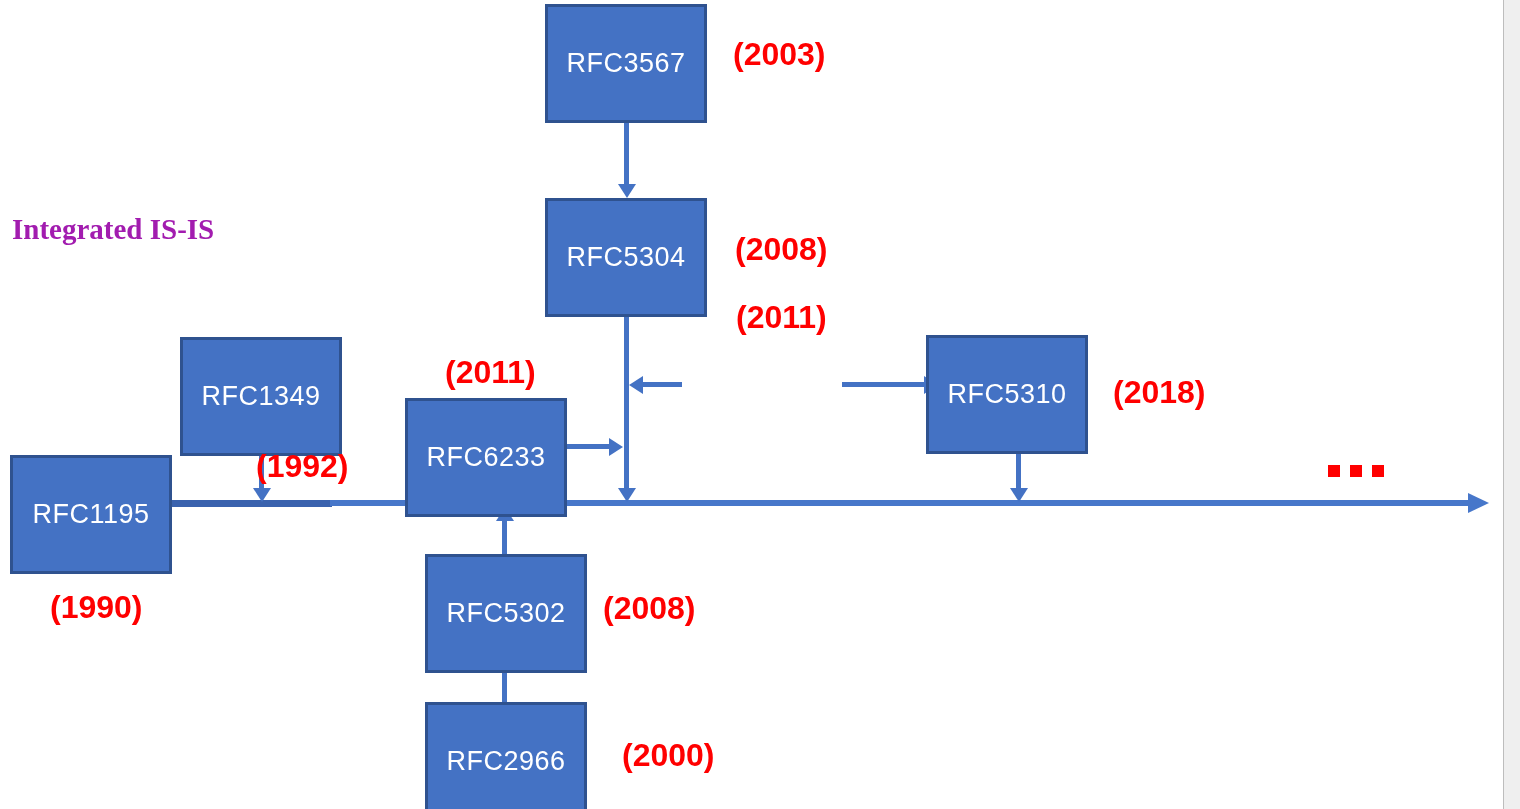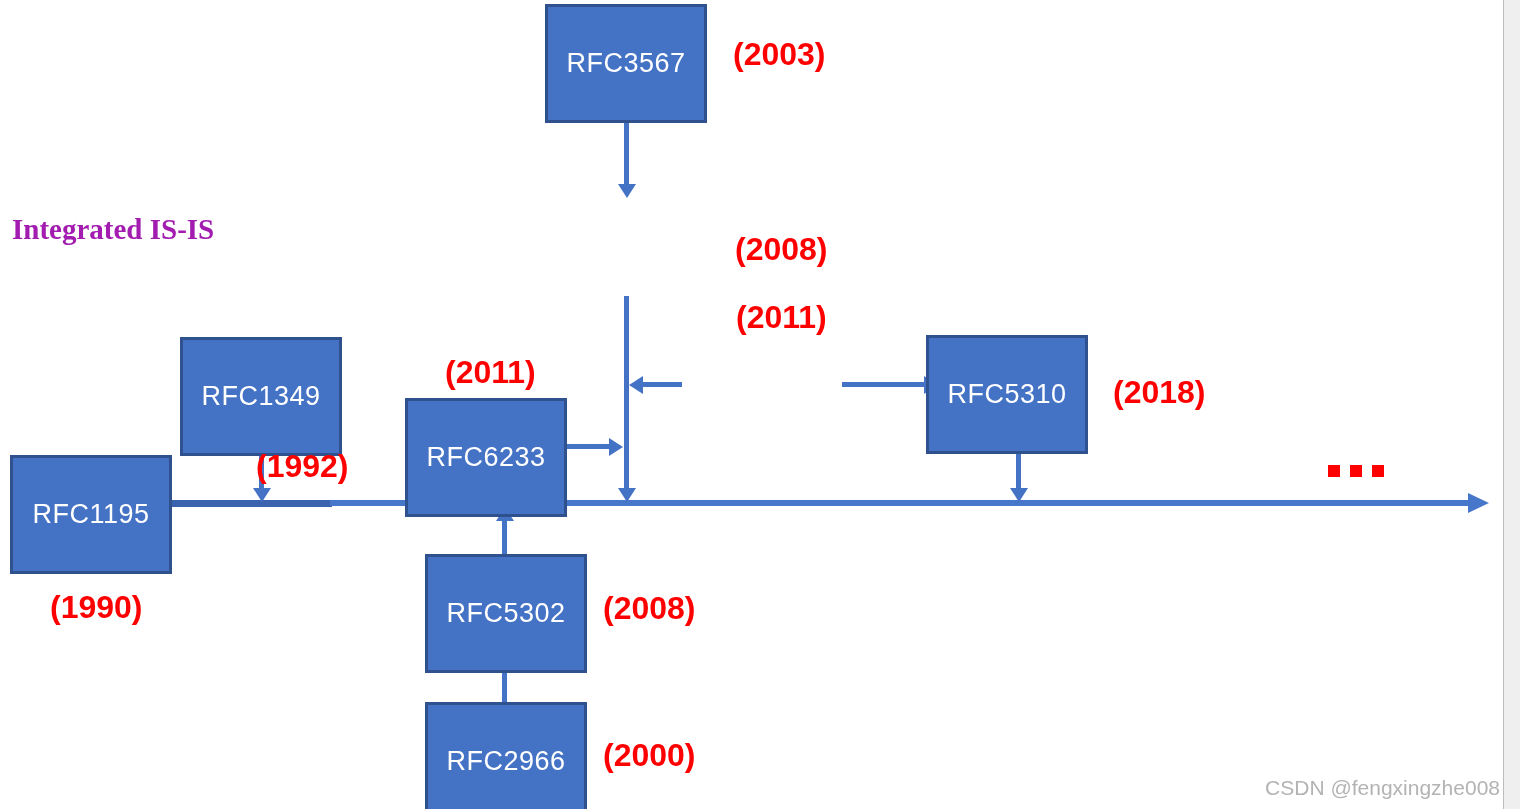--- a/index.html
+++ b/index.html
@@ -73,20 +73,23 @@
 
   <div class="vline" style="left:502px;top:521px;height:33px;"></div>
   <div class="head head-up" style="left:496px;top:507px;"></div>
 
   <div class="vline" style="left:502px;top:665px;height:37px;"></div>
   <div class="head head-up" style="left:496px;top:651px;"></div>
 
   <div class="box" style="left:545px;top:4px;">
     <span class="box-label">RFC3567</span>
   </div>
+  <div class="box" style="left:545px;top:198px;">
+    <span class="box-label">RFC5304</span>
+  </div>
   <div class="box" style="left:180px;top:337px;">
     <span class="box-label">RFC1349</span>
   </div>
   <div class="box" style="left:405px;top:398px;">
     <span class="box-label">RFC6233</span>
   </div>
   <div class="box" style="left:926px;top:335px;">
     <span class="box-label">RFC5310</span>
   </div>
   <div class="box" style="left:10px;top:455px;justify-content:center;">
@@ -100,25 +103,24 @@
   </div>
 
   <div class="year" style="left:733px;top:36px;">(2003)</div>
   <div class="year" style="left:735px;top:231px;">(2008)</div>
   <div class="year" style="left:256px;top:448px;">(1992)</div>
   <div class="year" style="left:445px;top:354px;">(2011)</div>
   <div class="year" style="left:736px;top:299px;">(2011)</div>
   <div class="year" style="left:1113px;top:374px;">(2018)</div>
   <div class="year" style="left:50px;top:589px;">(1990)</div>
   <div class="year" style="left:603px;top:590px;">(2008)</div>
-  <div class="year" style="left:603px;top:737px;">(2000)</div>
+  <div class="year" style="left:622px;top:737px;">(2000)</div>
 
   <div>
     <span class="dot" style="left:1328px;"></span>
     <span class="dot" style="left:1350px;"></span>
     <span class="dot" style="left:1372px;"></span>
   </div>
 
-  <div class="watermark">CSDN @fengxingzhe008</div>
 
   <div class="edge-strip"></div>
 
 </div>
 
 </body></html>

